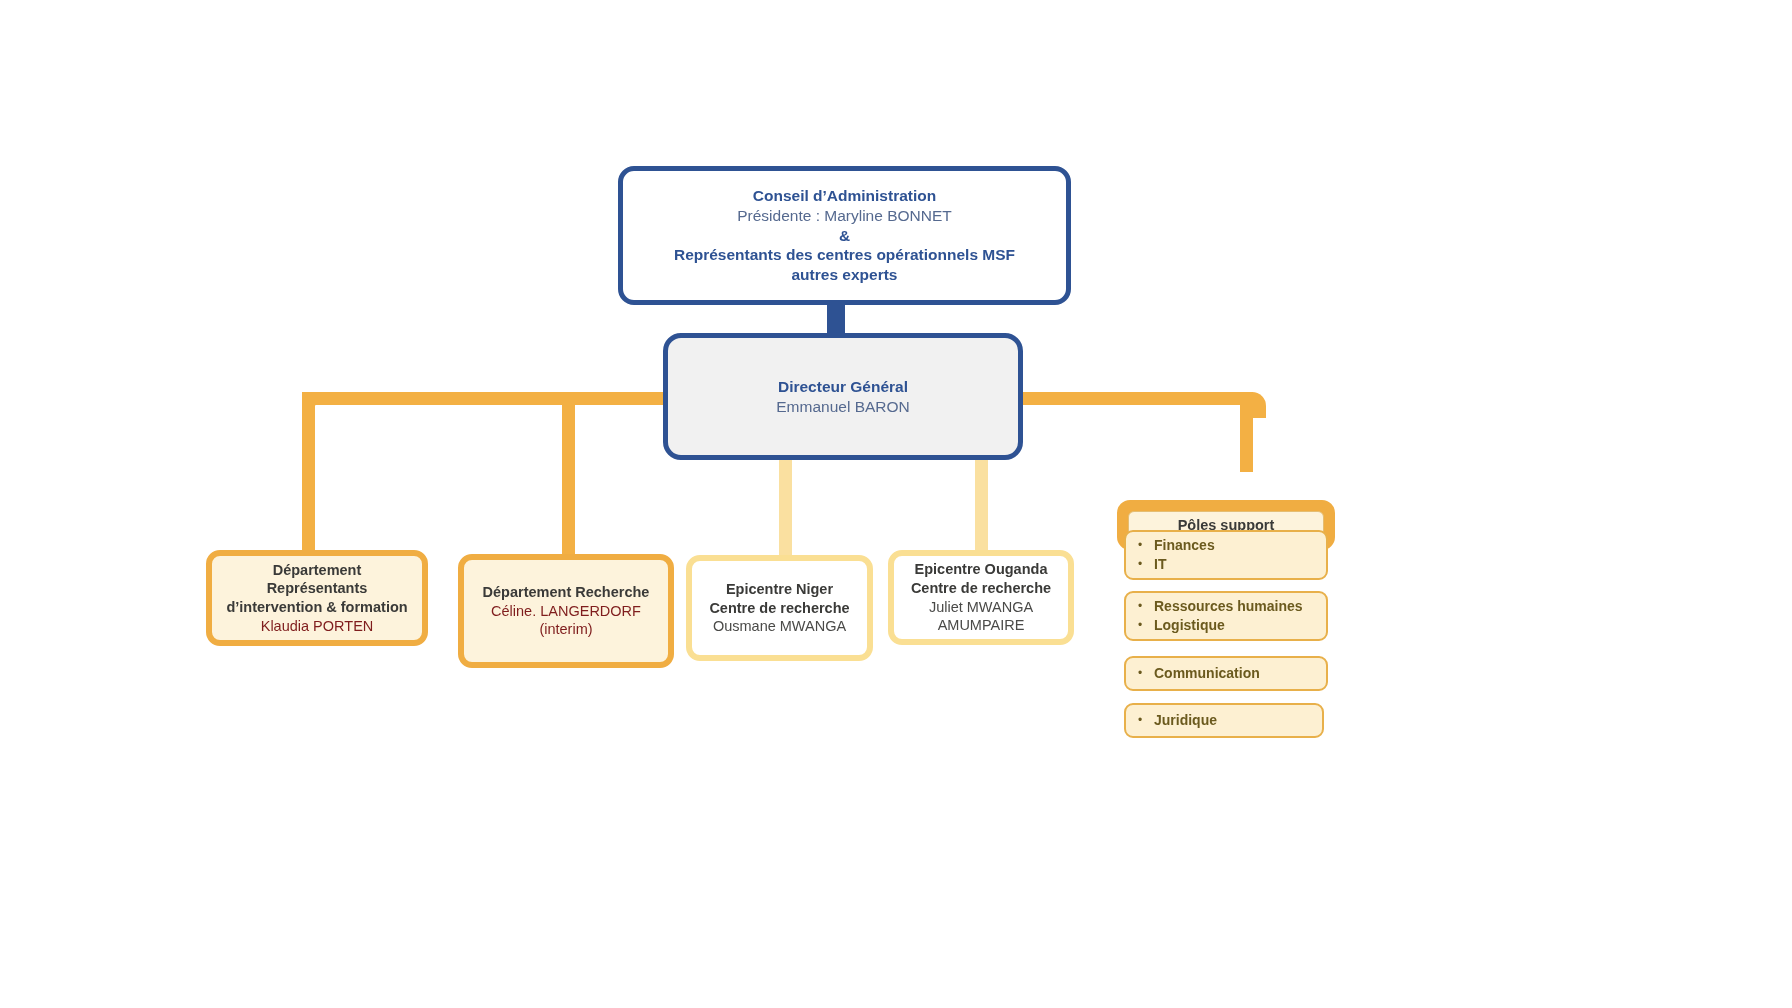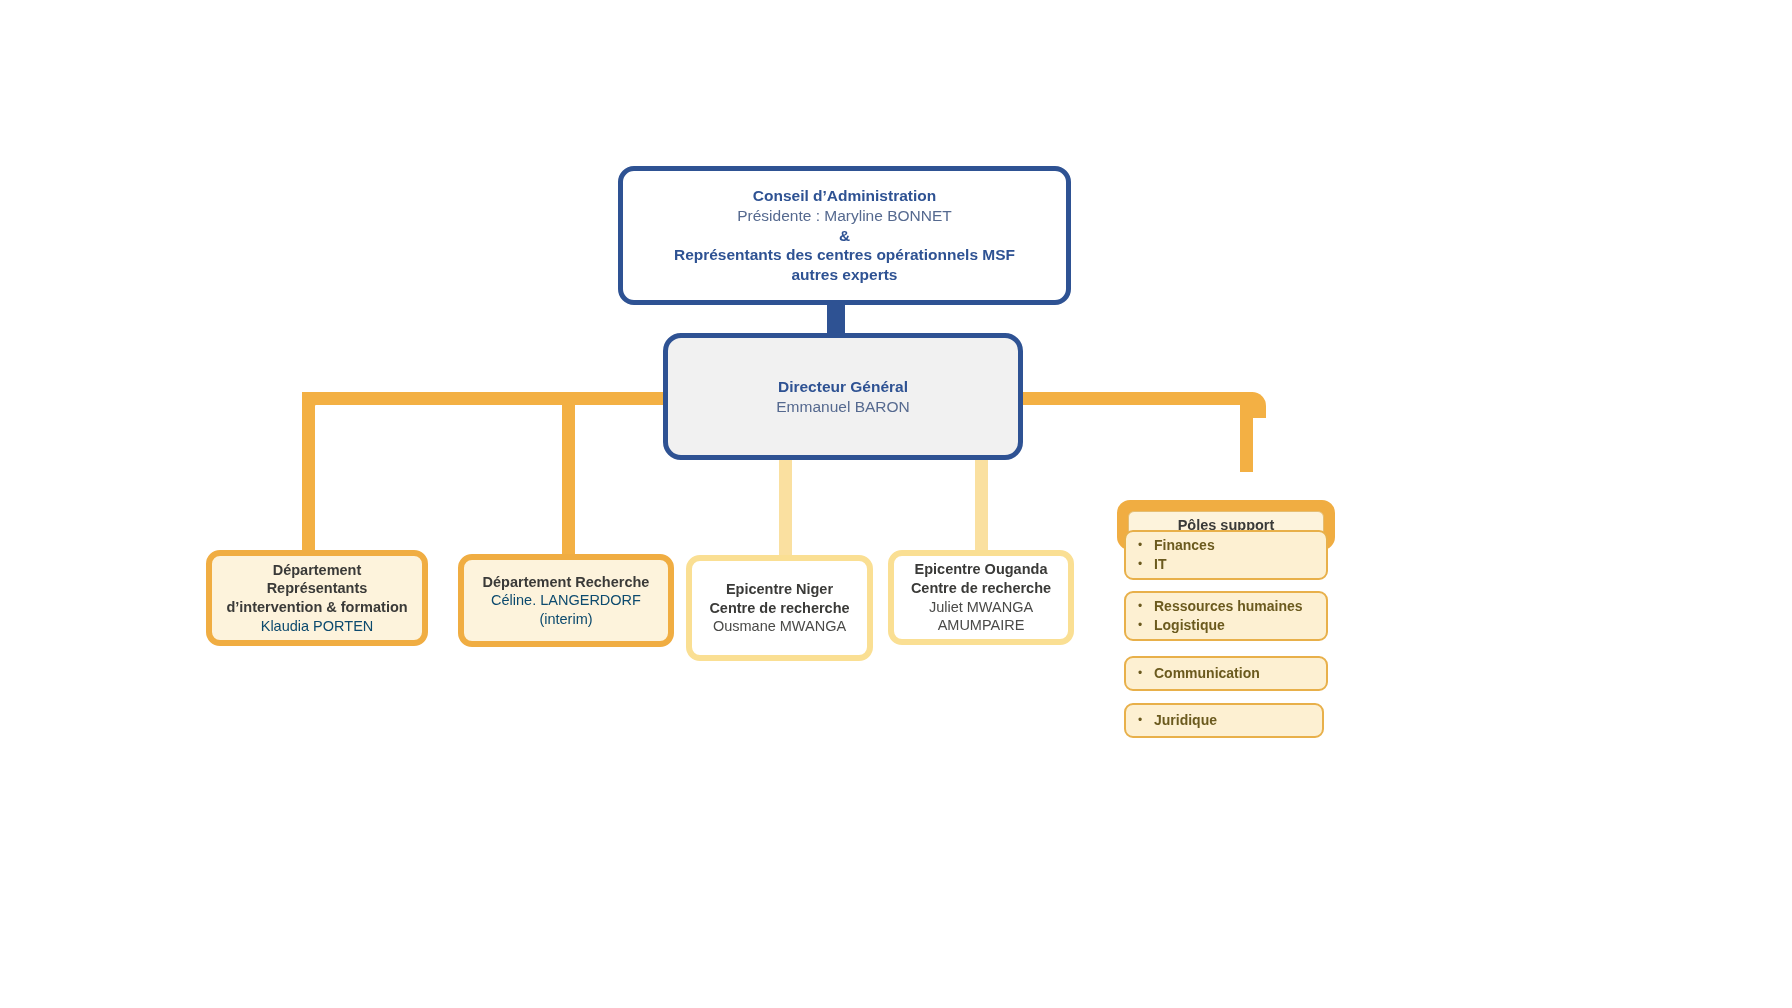--- a/index.html
+++ b/index.html
@@ -85,21 +85,21 @@
     border: 6px solid #F0AD42;
     border-radius: 14px;
     background: #FDF3DC;
   }
   .dept .t-main {
     color: #3A3A38;
     font-weight: bold;
     font-size: 14.5px;
   }
   .dept .t-sub {
-    color: #0c4a6e;
+    color: #7f1d1d;
     font-size: 14.5px;
     font-weight: normal;
   }
 
   
   .epi {
     border: 6px solid #FADF93;
     border-radius: 14px;
     background: #FFFFFF;
   }
@@ -202,21 +202,21 @@
     <div class="t-main">autres  experts</div>
   </div>
 
   <div class="node dept" style="left:206px; top:550px; width:222px; height:96px;">
     <div class="t-main">Département</div>
     <div class="t-main">Représentants</div>
     <div class="t-main">d’intervention &amp; formation</div>
     <div class="t-sub">Klaudia PORTEN</div>
   </div>
 
-  <div class="node dept" style="left:458px; top:554px; width:216px; height:93px;">
+  <div class="node dept" style="left:458px; top:554px; width:216px; height:114px;">
     <div class="t-main">Département Recherche</div>
     <div class="t-sub">Céline. LANGERDORF</div>
     <div class="t-sub">(interim)</div>
   </div>
 
   <div class="node epi" style="left:686px; top:555px; width:187px; height:106px;">
     <div class="t-main">Epicentre Niger</div>
     <div class="t-main">Centre de recherche</div>
     <div class="t-sub">Ousmane MWANGA</div>
   </div>

